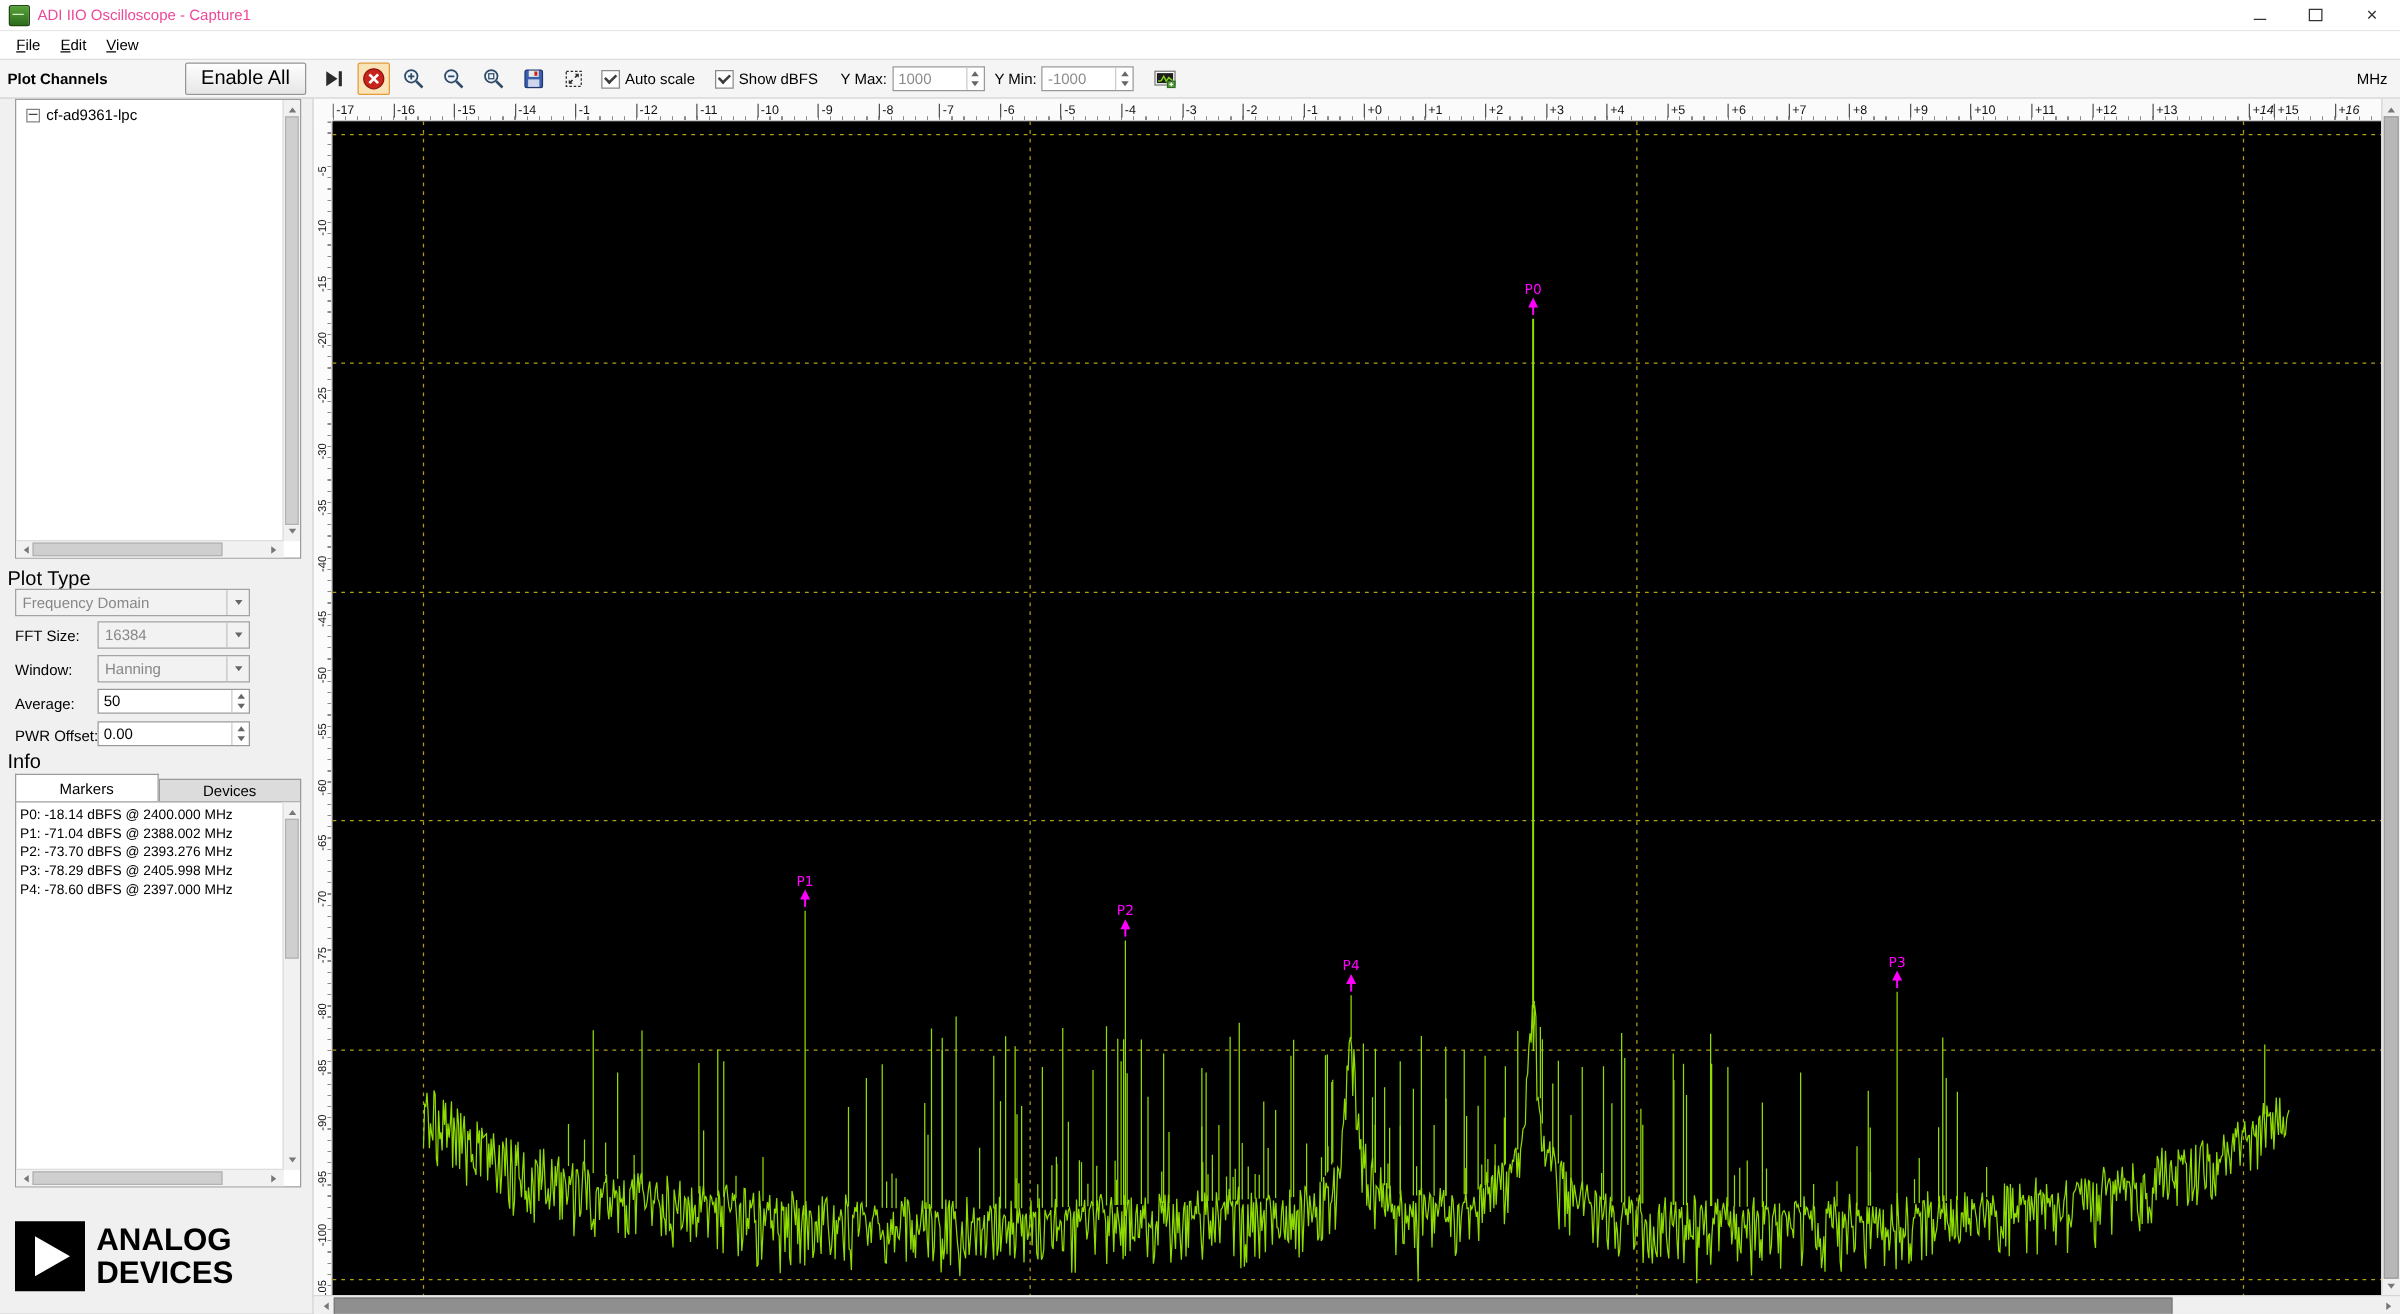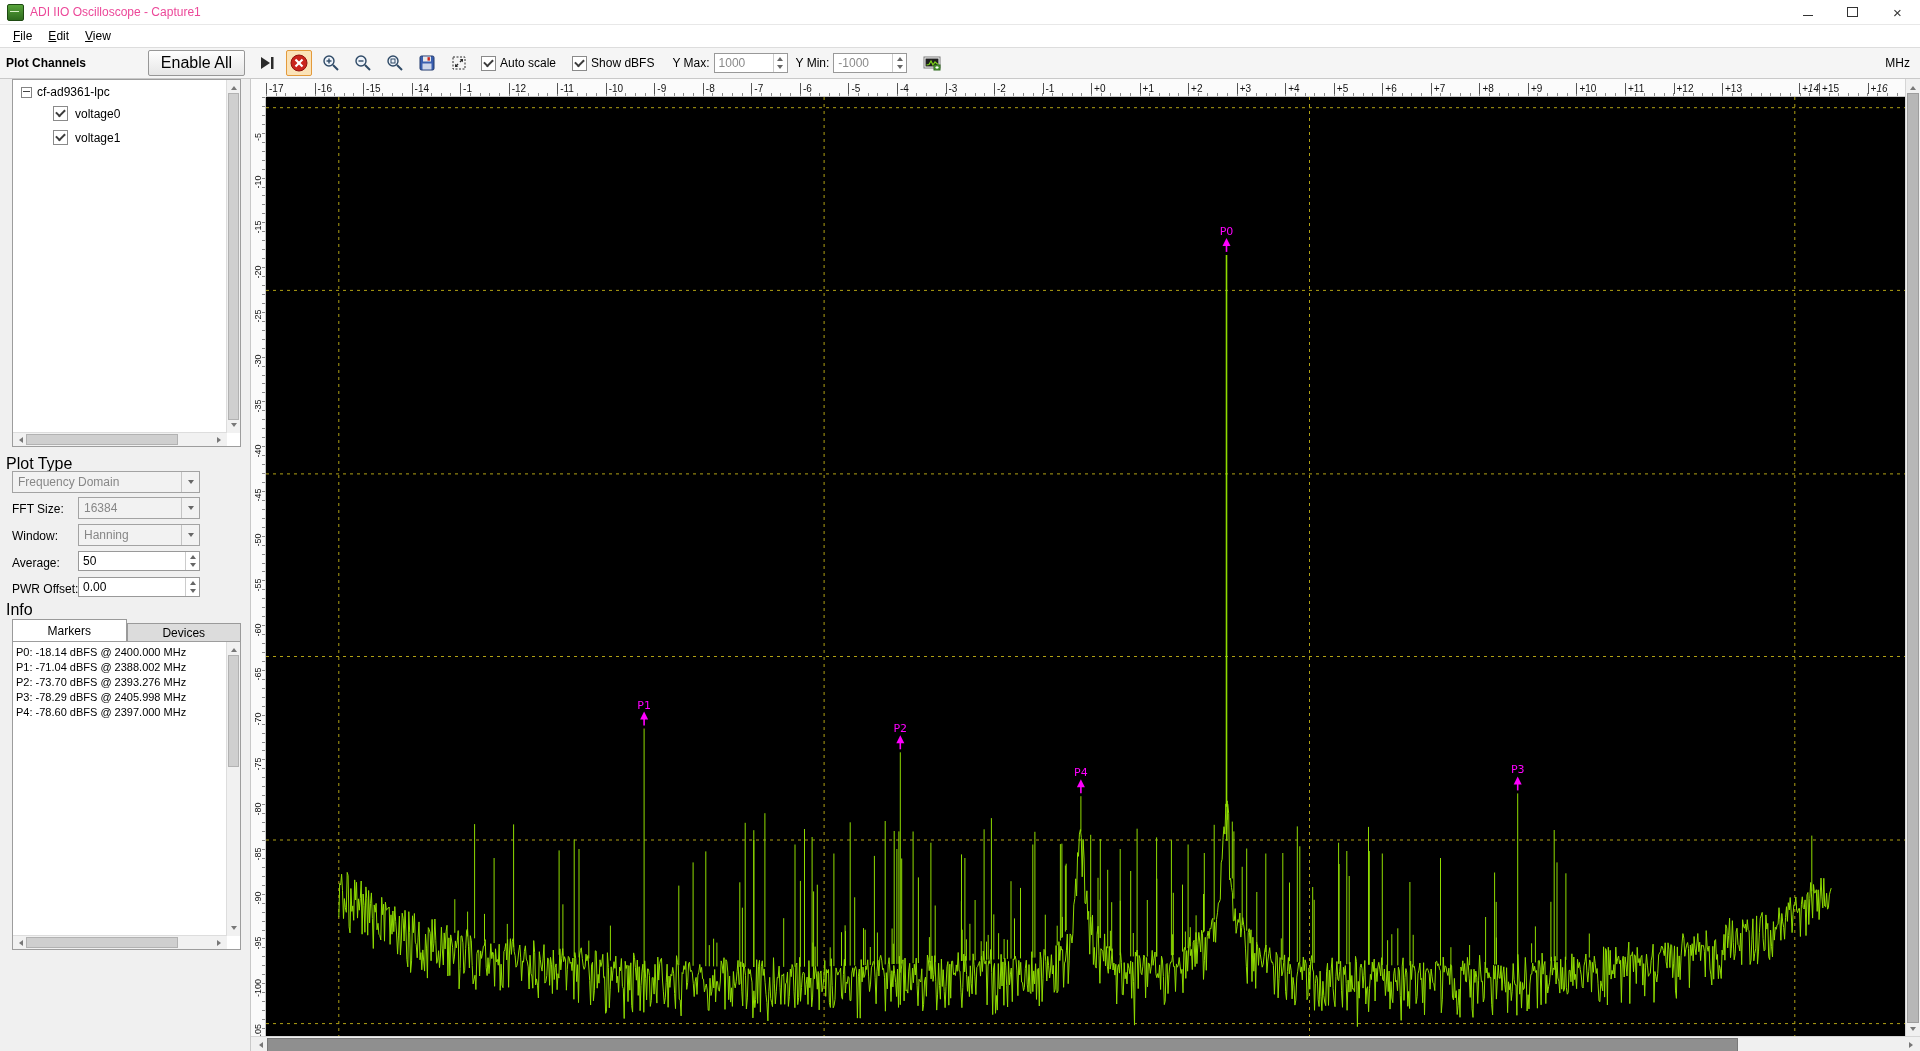--- a/index.html
+++ b/index.html
@@ -236,30 +236,20 @@
 <div class="main">
 
   <div class="sidebar">
 
     <div class="tree-box">
       <div class="tree-rows">
         <div class="tree-root">
           <span class="expander"></span>
           <span class="tree-lbl">cf-ad9361-lpc</span>
         </div>
-        <div>
-            <div class="tree-child">
-              <span class="cb checked"></span>
-              <span class="tree-lbl">voltage0</span>
-            </div>
-            <div class="tree-child">
-              <span class="cb checked"></span>
-              <span class="tree-lbl">voltage1</span>
-            </div>
-          </div>
       </div>
       <div class="vsb">
         <div class="sb-arr" style="top:0;left:0;right:0;height:13px">
             <span class="tri-u2"></span>
           </div>
         <div class="vthumb"></div>
         <div class="sb-arr" style="bottom:0;left:0;right:0;height:13px">
             <span class="tri-d2"></span>
           </div>
       </div>
@@ -352,20 +342,29 @@
         <div class="sb-arr" style="left:0;top:0;bottom:0;width:13px">
             <span class="tri-l"></span>
           </div>
         <div class="hthumb"></div>
         <div class="sb-arr" style="right:0;top:0;bottom:0;width:13px">
             <span class="tri-r"></span>
           </div>
       </div>
     </div>
 
+    <div class="logo">
+      <div class="logo-box">
+          <div class="logo-tri"></div>
+        </div>
+      <div class="logo-text">
+        <div>ANALOG</div>
+        <div>DEVICES</div>
+      </div>
+    </div>
   </div>
 
   <div class="plotwrap">
     <div class="ruler-corner"></div>
     <div class="ruler-top">
         <span class="rt-label" style="left: 0px;">-17</span>
         <span class="rt-label" style="left: 48.5px;">-16</span>
         <span class="rt-label" style="left: 97.1px;">-15</span>
         <span class="rt-label" style="left: 145.6px;">-14</span>
         <span class="rt-label" style="left: 194.1px;">-1</span>

